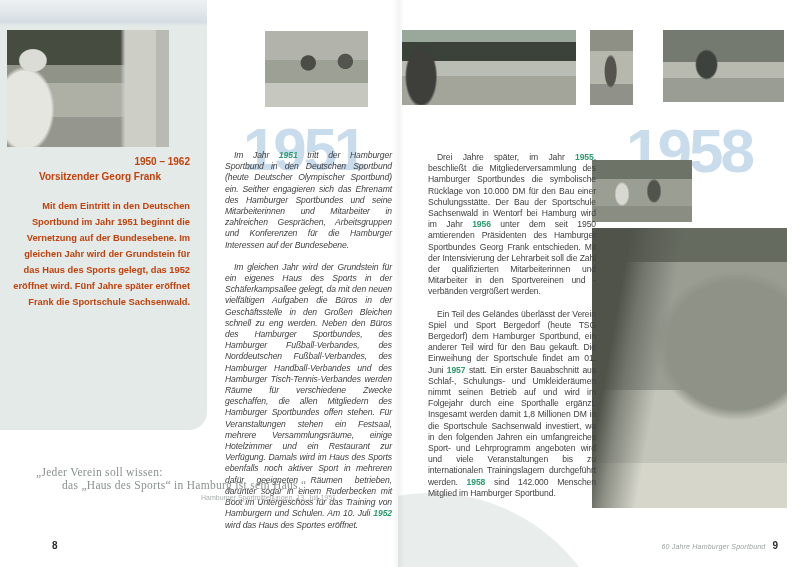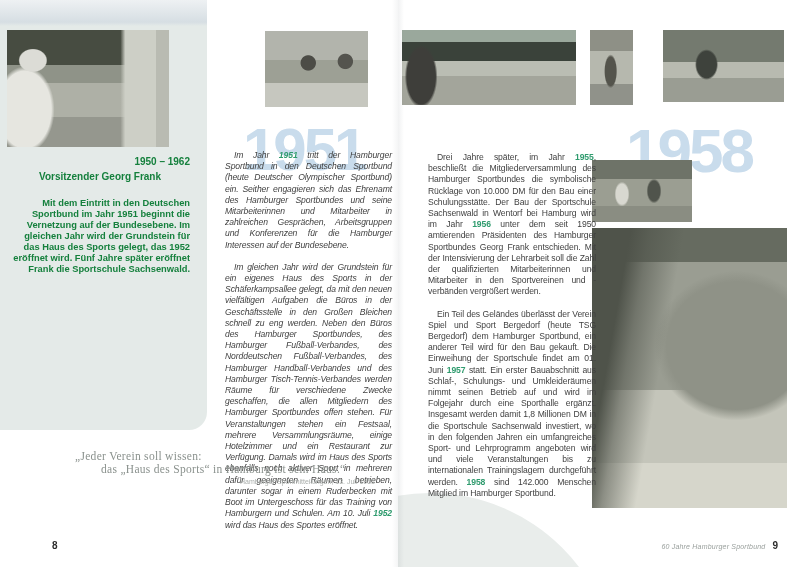--- a/index.html
+++ b/index.html
@@ -62,38 +62,38 @@
       radial-gradient(ellipse 12px 20px at 62% 50%,#50544c 0 50%,transparent 62%),
       linear-gradient(to bottom,#6e7368 0 30%,#9b9e92 30% 75%,#8a8d82 75%);}
   #photo-ground{left:194px;top:228px;width:195px;height:280px;
     background-image:
       linear-gradient(100deg,#4f534a 0 16%,rgba(80,84,75,0.55) 24%,transparent 38%),
       radial-gradient(ellipse 120px 110px at 74% 42%,#8f9287 0 58%,transparent 68%),
       linear-gradient(to bottom,#666b60 0 12%,#9a9d92 12% 58%,#c4c5ba 58% 84%,#d6d6cb 84%);}
 
   .sidebar-text{
     position:absolute;left:10px;top:154px;width:180px;text-align:right;
-    color:#15803d;z-index:2;
+    color:#c2410c;z-index:2;
   }
   .sidebar-period{font-size:10px;font-weight:bold;line-height:15px;}
   .sidebar-chairman{font-size:10px;font-weight:bold;line-height:15px;text-align:center;}
-  .sidebar-summary{margin-top:14px;font-size:9.3px;font-weight:bold;line-height:11px;}
+  .sidebar-summary{margin-top:14px;font-size:9.3px;font-weight:bold;line-height:16px;}
 
   .body-col{
     position:absolute;z-index:2;font-size:8.6px;line-height:11.2px;
     color:#3f3f3f;text-align:justify;letter-spacing:-0.1px;
   }
   #body-left{left:225px;top:150px;width:167px;font-style:italic;}
   #body-right{left:30px;top:152px;width:168px;}
   .body-col p{margin:0 0 11px 0;text-indent:9px;}
   .yr{color:#2f9b6e;font-weight:bold;}
 
   .quote-block{
-    position:absolute;left:36px;top:450px;width:300px;z-index:2;
-    font-family:"Liberation Serif", serif;color:#8a918d;margin-left:39px;
+    position:absolute;left:36px;top:466px;width:300px;z-index:2;
+    font-family:"Liberation Serif", serif;color:#8a918d;
   }
   .quote-l1{font-size:11.5px;line-height:13px;letter-spacing:0.3px;}
   .quote-l2{font-size:11.5px;line-height:13px;letter-spacing:0.3px;padding-left:26px;}
   .quote-attrib{
     font-family:"Liberation Sans", sans-serif;font-size:7px;color:#a9aeab;
     text-align:right;margin-top:2px;
   }
 
   .pagenum{position:absolute;font-size:10px;font-weight:bold;color:#2b2b2b;z-index:3;}
   #pagenum-left{left:52px;top:540px;}

